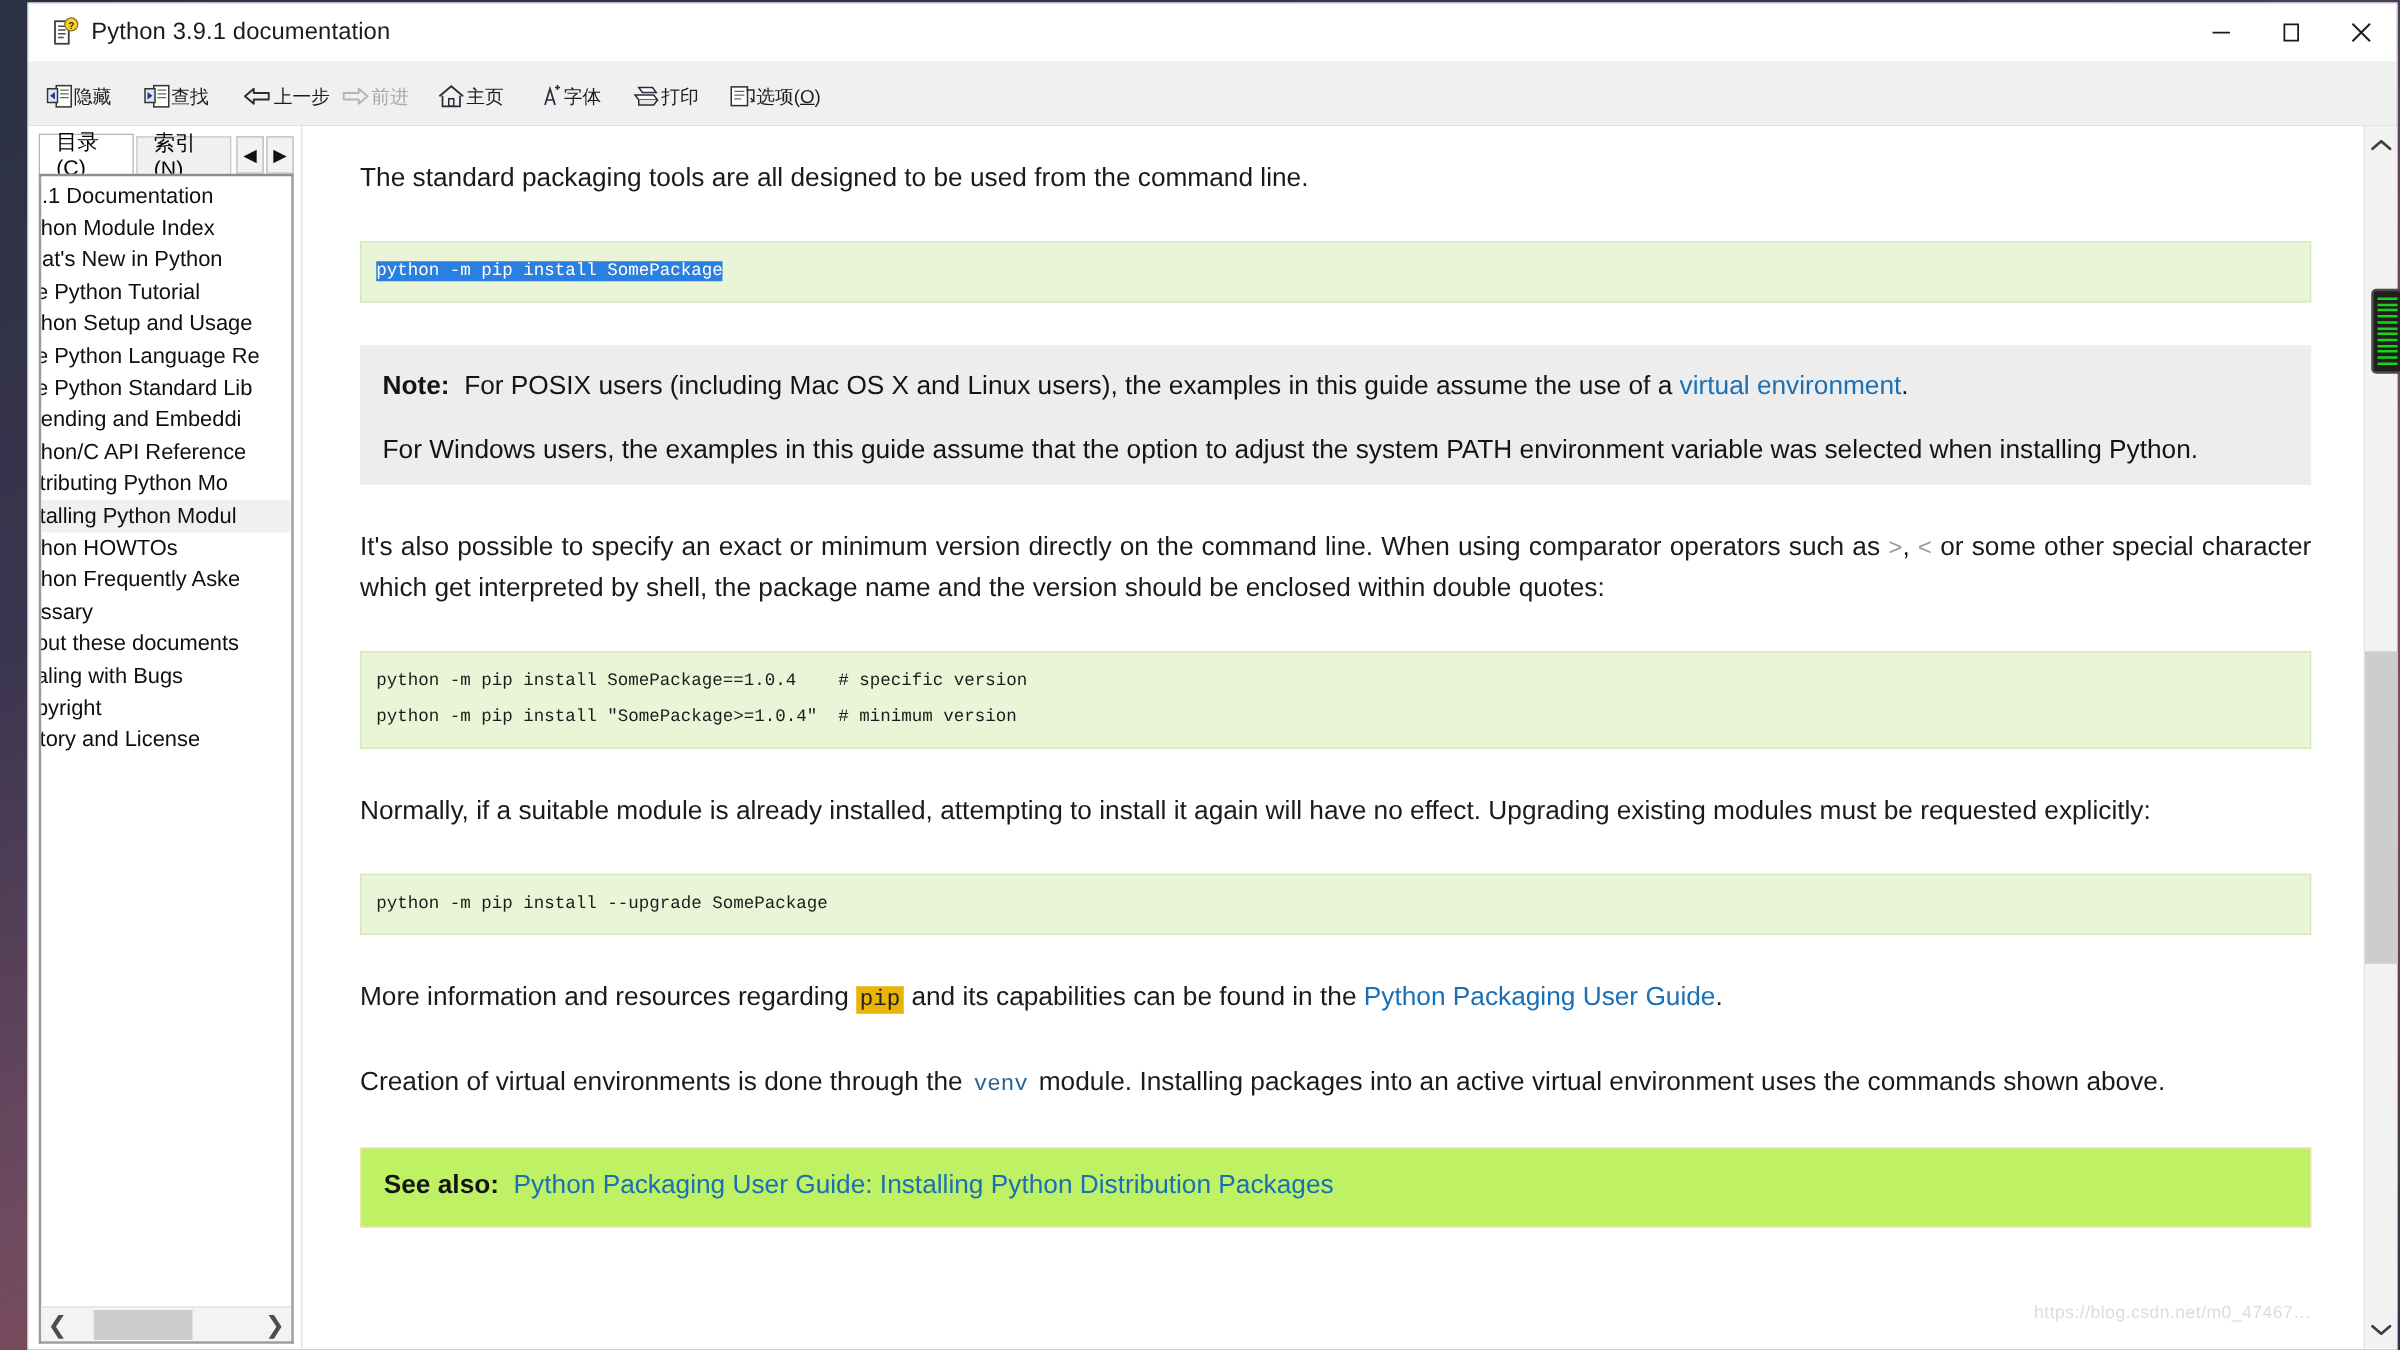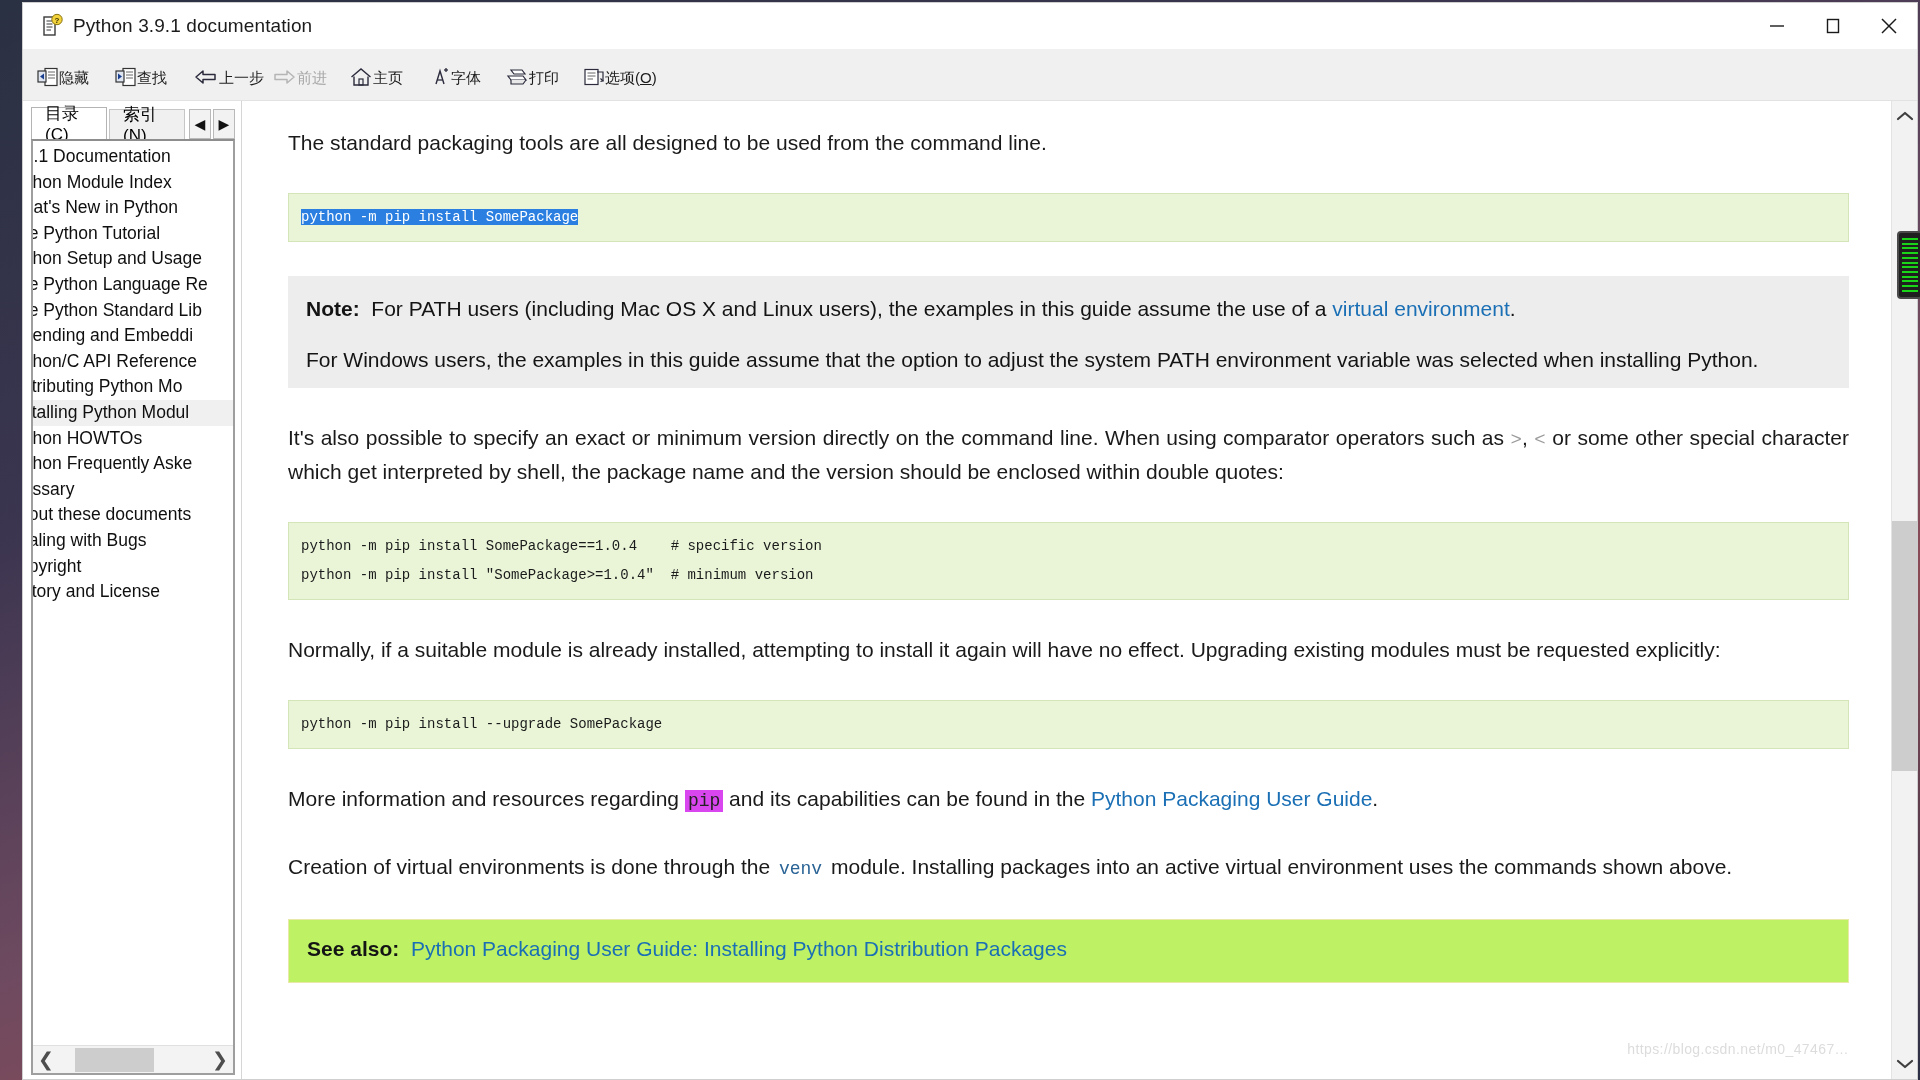--- a/index.html
+++ b/index.html
@@ -114,21 +114,21 @@
     padding:26px 42px 0 46px; overflow:hidden;
   }
   p.para{
     font-size:21px; line-height:32px; color:#1a1a1a; margin:0 0 34px 0;
     font-family:"Liberation Sans", sans-serif;
   }
   p.justified{ text-align:justify; }
   a.link{ color:#1a6fb5; text-decoration:none; }
   code.inline{
     font-family:"Liberation Mono","DejaVu Sans Mono",monospace;
-    font-size:18px; background:#d946ef; padding:1px 3px; color:#222;
+    font-size:18px; background:#eab308; padding:1px 3px; color:#222;
   }
   code.inline.blue{ background:transparent; color:#2a6496; }
   .op{ color:#9a9a9a; font-family:"Liberation Mono",monospace; font-size:19px; }
 
   pre.code{
     background:#eaf5d8; border:1px solid #d4e5b8;
     margin:0 0 34px 0; padding:9px 10px 9px 12px;
     font-family:"Liberation Mono","DejaVu Sans Mono",monospace;
     font-size:14px; line-height:29px; color:#1b1b1b; white-space:pre;
     overflow:hidden;
@@ -362,21 +362,21 @@
       <div id="doc-scroll">
 
         <p class="para">The standard packaging tools are all designed to be used from the command line.</p>
 
 
         <pre class="code"><span class="sel">python -m pip install SomePackage</span></pre>
 
         <div class="admon note">
           <p>
             <b>Note:</b>&nbsp;
-            <span>For PATH users (including Mac OS X and Linux users), the examples in this guide assume the use of a </span><a class="link" href="#">virtual environment</a><span>.</span>
+            <span>For POSIX users (including Mac OS X and Linux users), the examples in this guide assume the use of a </span><a class="link" href="#">virtual environment</a><span>.</span>
           </p>
           <p class="justified">For Windows users, the examples in this guide assume that the option to adjust the system PATH environment variable was selected when installing Python.</p>
         </div>
 
         <p class="para justified">
           <span>It's also possible to specify an exact or minimum version directly on the command line. When using comparator operators such as </span><span class="op">&gt;</span><span>, </span><span class="op">&lt;</span><span> or some other special character which get interpreted by shell, the package name and the version should be enclosed within double quotes:</span>
         </p>
 
         <pre class="code"><span>python -m pip install SomePackage==1.0.4    # specific version</span>
 <span>python -m pip install "SomePackage&gt;=1.0.4"  # minimum version</span></pre>

